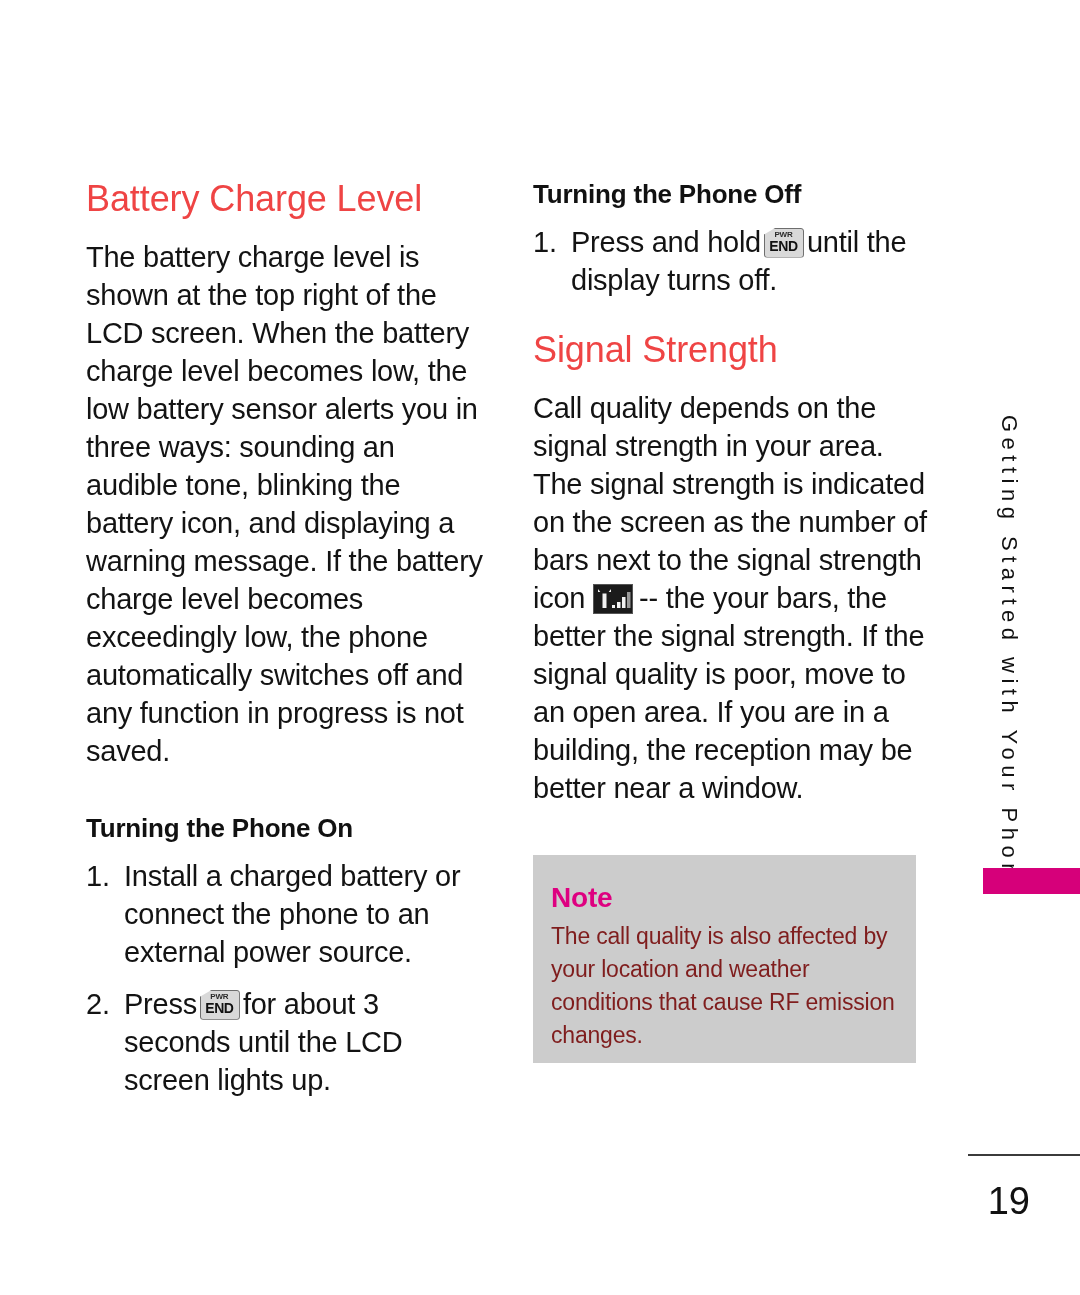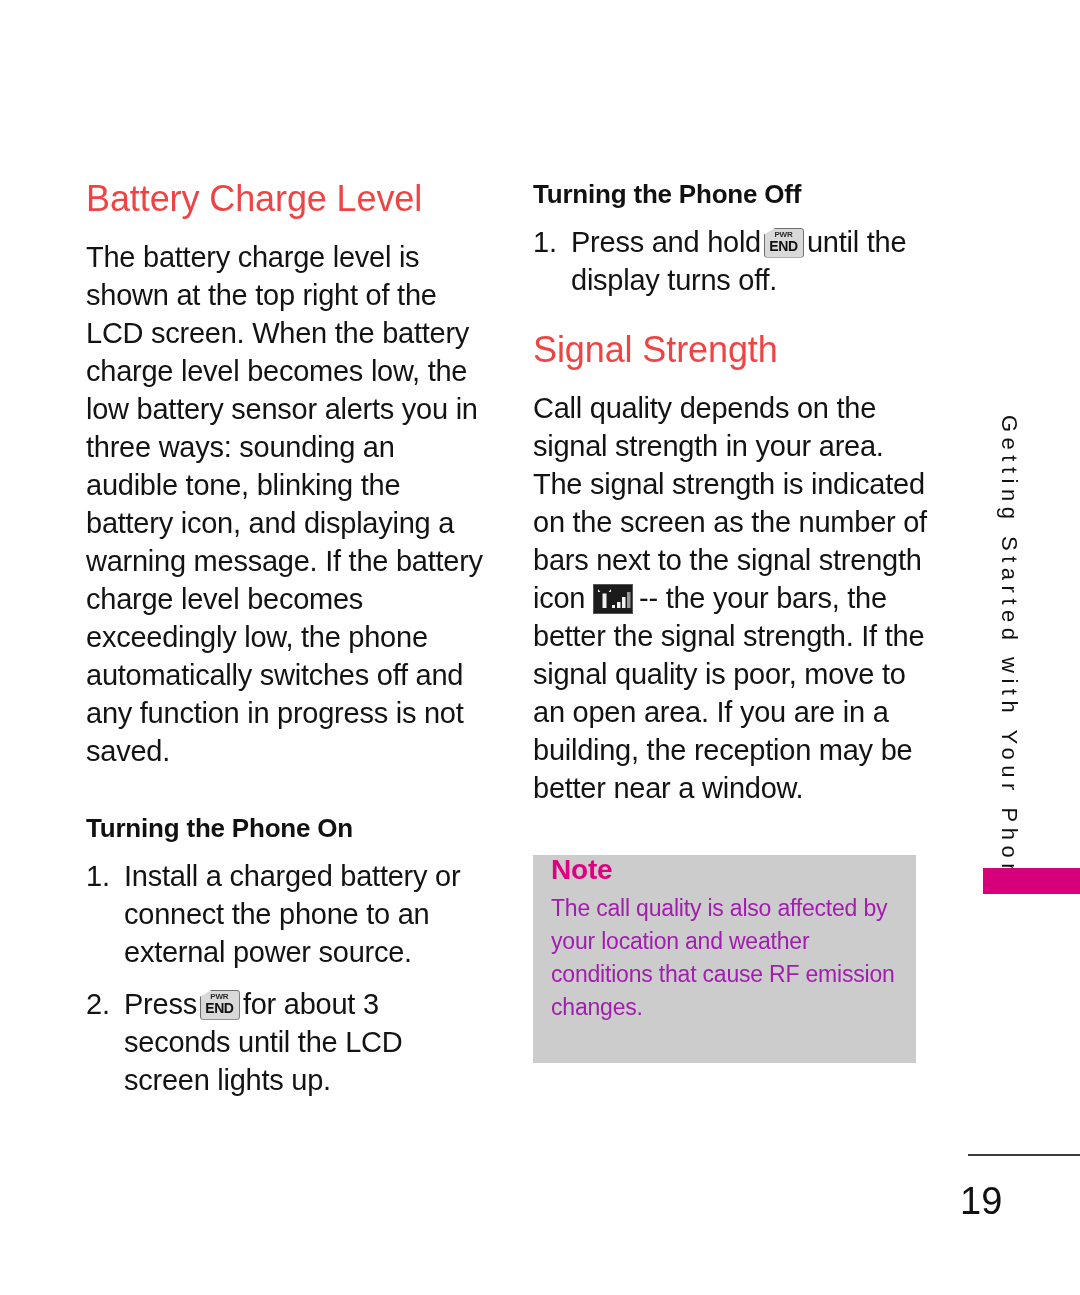--- a/index.html
+++ b/index.html
@@ -131,34 +131,34 @@
 
   
   .note-box {
     position: absolute;
     left: 533px;
     top: 855px;
     width: 383px;
     height: 208px;
     background: #cccccc;
     box-sizing: border-box;
-    padding: 0 20px 0 18px;
+    padding: 28px 20px 0 18px;
   }
   .note-title {
     color: #DE0080;
     font-size: 28px;
     font-weight: bold;
     line-height: 1.1;
     margin: 0 0 6px 0;
     letter-spacing: -0.2px;
   }
   .note-body {
     font-size: 23px;
     line-height: 33px;
-    color: #a21caf;
+    color: #7f1d1d;
     letter-spacing: -0.2px;
     margin: 0;
   }
 
   
   .sidetab-text {
     position: absolute;
     left: 982px;
     top: 415px;
     width: 40px;
@@ -186,21 +186,21 @@
     top: 1154px;
     width: 112px;
     height: 2px;
     background: #3b3b3b;
   }
   .page-number {
     position: absolute;
     left: 960px;
     top: 1180px;
     width: 70px;
-    text-align: left;
+    text-align: right;
     font-size: 38px;
     color: #111111;
     letter-spacing: 0px;
   }
 
   .gap-sm { height: 18px; }
   .gap-md { height: 26px; }
 </style>
 </head>
 <body>

